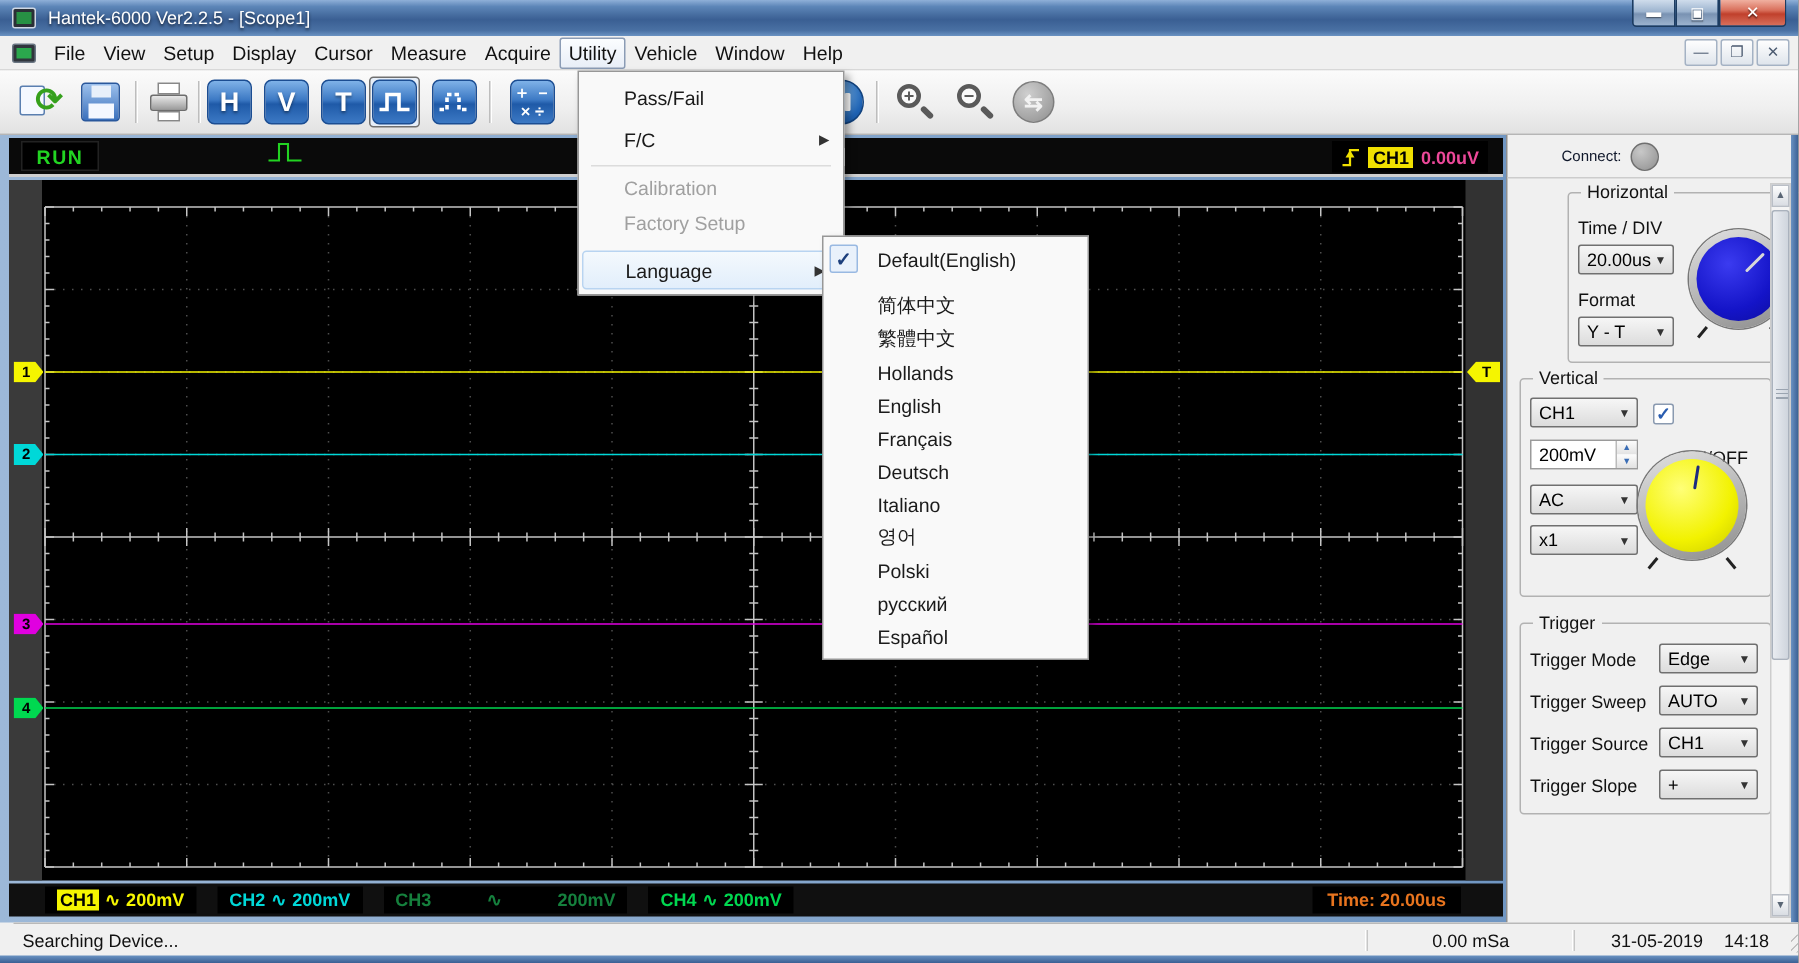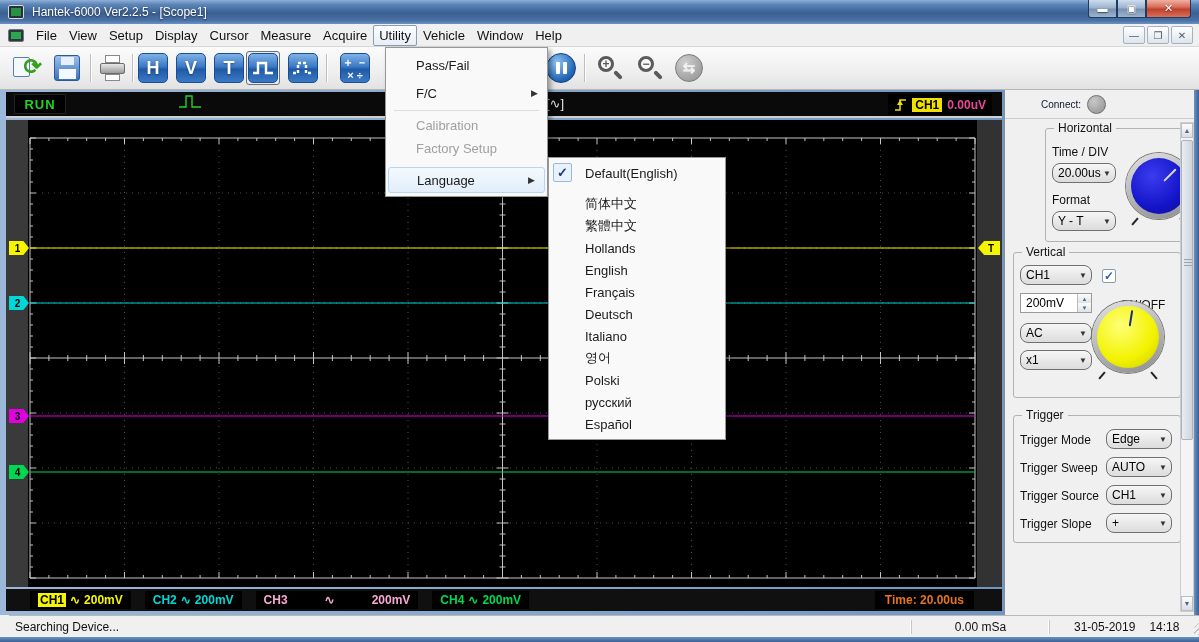--- a/index.html
+++ b/index.html
@@ -100,21 +100,21 @@
   .right-panel { position:absolute; left:1004px; top:0; width:190px; height:525px; background:#f0f0f0; border-left:1px solid #8e8e8e; }
   .rp-border { position:absolute; left:1194px; top:0; width:5px; height:525px; background:linear-gradient(90deg,#6a92c2,#3a5f93); }
   .connect-row { position:absolute; left:0; top:0; width:190px; height:29px; border-bottom:1px solid #cccccc;
     display:flex; align-items:center; }
   .connect-row span { font-size:10px; color:#0f172a; margin-left:36px; }
   .led { width:19px; height:19px; border-radius:50%; margin-left:6px;
     background:radial-gradient(circle at 35% 30%, #c8c8c8, #909090); border:1px solid #6f6f6f; }
   .group { position:absolute; left:8px; width:168px; border:1px solid #b2b2b2; border-radius:3px; }
   .group-title { position:absolute; top:-8px; left:8px; background:#f0f0f0; padding:0 4px; font-size:12px; color:#111; }
   .glabel { position:absolute; font-size:12px; color:#111; }
-  .sel { position:absolute; height:20px; border:1px solid #707070; border-radius:8px;
+  .sel { position:absolute; height:20px; border:1px solid #707070; border-radius:2px;
     background:linear-gradient(180deg,#f6f6f6,#dcdcdc); display:flex; align-items:center; font-size:12px; padding-left:5px; }
   .sel .car { margin-left:auto; margin-right:4px; font-size:8px; color:#333; }
   .spin { position:absolute; height:20px; border:1px solid #9a9a9a; background:#fff; display:flex; align-items:center; font-size:12px; padding-left:5px; }
   .spin .arrows { margin-left:auto; width:14px; height:18px; border-left:1px solid #bbb; display:flex; flex-direction:column; }
   .spin .arrows i { flex:1; font-style:normal; font-size:6px; color:#3a6db5; display:flex; align-items:center; justify-content:center; background:linear-gradient(180deg,#fcfcfc,#e2e2e2); }
   .checkbox { position:absolute; width:14px; height:14px; background:#fff; border:1px solid #8a9ab0; border-radius:2px;
     color:#2a5db0; font-size:12px; font-weight:bold; line-height:12px; text-align:center; }
   .cb-label { position:absolute; font-size:12px; color:#111;margin-top:28px; }
   .knob { position:absolute; border-radius:50%; background:linear-gradient(160deg,#e2e2e2,#8d8d8d); padding:5px;
     box-shadow:0 0 0 1px #777; }
@@ -131,21 +131,21 @@
   .pscroll .sb-btn { position:absolute; left:0; width:12px; height:15px; background:linear-gradient(180deg,#fdfdfd,#d9dde3); border:1px solid #b9bec6;
     color:#5a6675; font-size:7px; display:flex; align-items:center; justify-content:center; }
   .pscroll .sb-up { top:0; }
   .pscroll .sb-dn { bottom:0; }
   .pscroll .sb-thumb { position:absolute; left:0; top:17px; width:12px; height:300px; background:linear-gradient(90deg,#e9ecf1,#cfd5dd); border:1px solid #aab2bd; border-radius:2px; }
   .sb-grip { position:absolute; left:2px; top:118px; width:8px; height:8px;
     background:repeating-linear-gradient(180deg,#9aa4b0 0 1px,transparent 1px 3px); }
 
   
   .menu-pop { position:absolute; background:#f9f9f9; border:1px solid #979797; box-shadow:3px 3px 5px rgba(0,0,0,.35); z-index:50; padding:3px 0; }
-  .utility-menu { left:385px; top:47px; width:163px; }
+  .utility-menu { left:385px; top:47px; width:178px; }
   .menu-item { position:relative; font-size:13px; color:#1a1a1a; padding-left:30px; display:flex; align-items:center; }
   .mi-28 { height:28px; } .mi-23 { height:23px; } .mi-26 { height:26px; }
   .menu-item.disabled { color:#a0a0a0; }
   .menu-item .mi-arrow { position:absolute; right:9px; font-size:9px; color:#333; }
   .menu-item.hl { margin:0 2px; padding-left:28px; border:1px solid #b8d4f1; border-radius:3px;
     background:linear-gradient(180deg,#f4f9fd,#e2eefb); }
   .menu-sep { height:1px; background:#dcdcdc; margin:3px 8px; }
   .lang-menu { left:548px; top:157px; width:178px; padding:4px 0; }
   .lang-item { position:relative; height:22px; font-size:13px; color:#1a1a1a; display:flex; align-items:center; padding-left:36px; }
   .lang-item.first { margin-bottom:9px; }
@@ -607,21 +607,21 @@
         <div class="ch-box" style="color: rgb(245, 245, 0);">
           <span class="ch-chip" style="background: rgb(245, 245, 0);">CH1</span>
           <span class="ch-col">∿</span>
           <span class="ch-col">200mV</span>
         </div>
         <div class="ch-box" style="color: rgb(0, 216, 216);">
           <span class="ch-col">CH2</span>
           <span class="ch-col">∿</span>
           <span class="ch-col">200mV</span>
         </div>
-        <div class="ch-box" style="color: #f9a8d4; gap: 37px;">
+        <div class="ch-box" style="color: #15803d; gap: 37px;">
           <span class="ch-col">CH3</span>
           <span class="ch-col">∿</span>
           <span class="ch-col">200mV</span>
         </div>
         <div class="ch-box" style="color: rgb(0, 216, 80);">
           <span class="ch-col">CH4</span>
           <span class="ch-col">∿</span>
           <span class="ch-col">200mV</span>
         </div>
         <div class="time-box" id="time-box" style="color: rgb(232, 116, 30);">Time: 20.00us</div>

